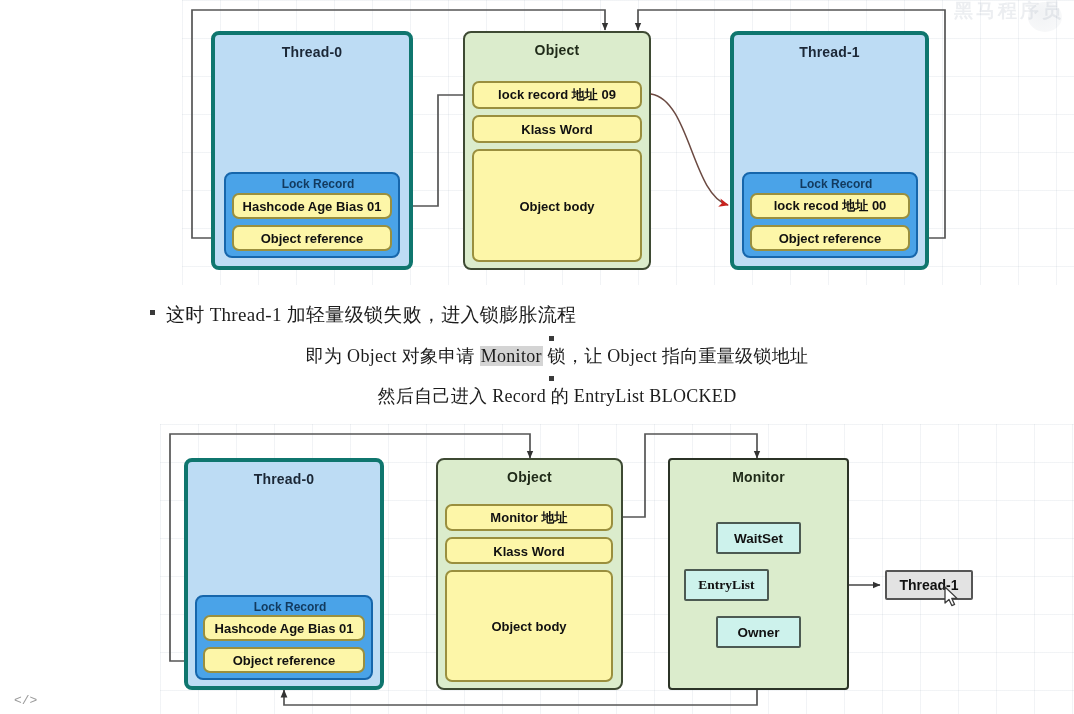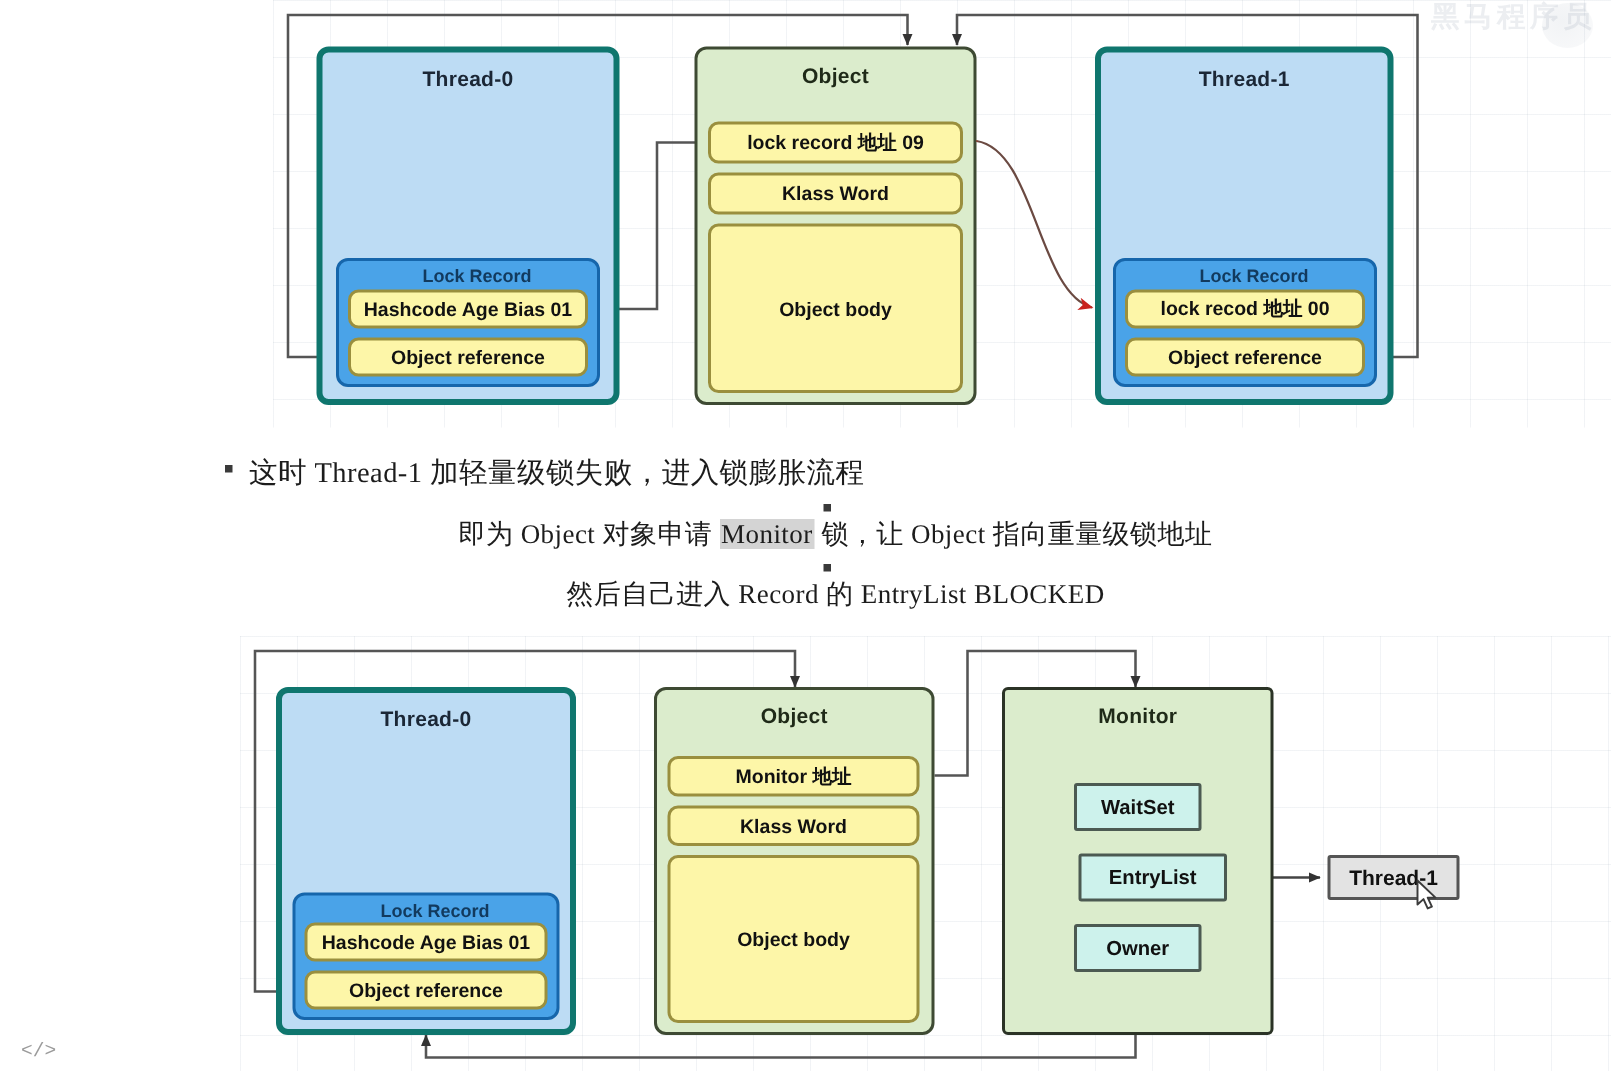--- a/index.html
+++ b/index.html
@@ -269,21 +269,21 @@
   <div class="box yellow-slot" style="left:445px; top:570px; width:168px; height:112px;">
     <div class="slot-label">Object body</div>
   </div>
 
   <div class="box monitor-box" style="left:668px; top:458px; width:181px; height:232px;">
     <div class="box-title">Monitor</div>
   </div>
   <div class="box cyan-slot" style="left:716px; top:522px; width:85px; height:32px;">
     <div class="slot-label">WaitSet</div>
   </div>
-  <div class="box cyan-slot" style="left:719px; top:569px; width:99px; height:32px;">
+  <div class="box cyan-slot" style="left:684px; top:569px; width:85px; height:32px;font-family:Liberation Serif, serif;">
     <div class="slot-label">EntryList</div>
   </div>
   <div class="box cyan-slot" style="left:716px; top:616px; width:85px; height:32px;">
     <div class="slot-label">Owner</div>
   </div>
 
   <div class="box gray-slot" style="left:885px; top:570px; width:88px; height:30px;">
     <div class="slot-label">Thread-1</div>
   </div>
 

